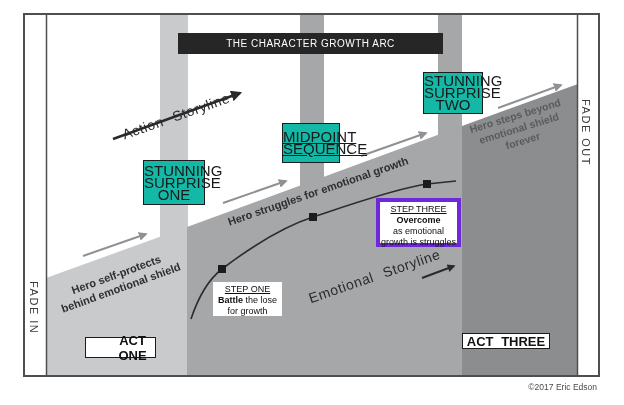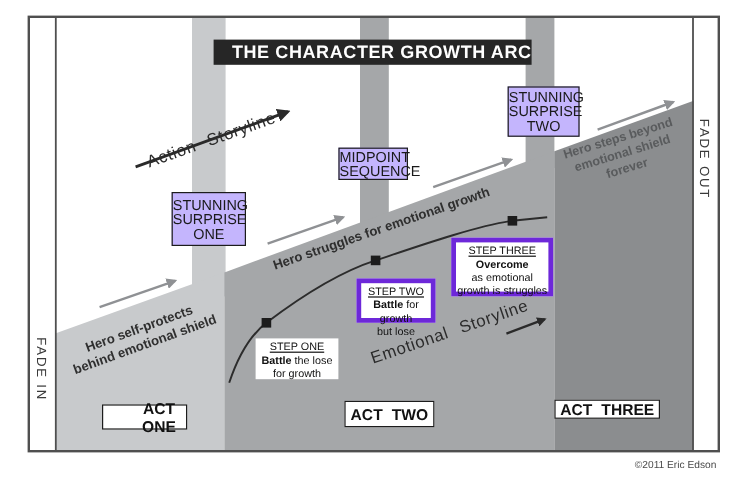--- a/index.html
+++ b/index.html
@@ -14,28 +14,28 @@
   }
   .layer{position:absolute;left:0;top:0;}
   .act1-fill{fill:var(--act1,#c8cacc);}
   .act2-fill{fill:var(--act2,#a5a7a9);}
   .act3-fill{fill:var(--act3,#8b8d8f);}
   .divider{stroke:var(--frame,#4f4f4f);stroke-width:1.5;}
   .abs{position:absolute;}
   .rot{transform-origin:center center;white-space:nowrap;}
   .title-box{
     left:153px;top:18px;width:265px;height:21px;background:var(--titlebg,#262626);
-    color:var(--titlefg,#ffffff);font-weight:bold;font-size:15px;letter-spacing:.5px;
-    text-align:right;line-height:21px;
+    color:var(--titlefg,#ffffff);font-weight:normal;font-size:10px;letter-spacing:.5px;
+    text-align:center;line-height:21px;
   }
   .storyline-label{font-size:14px;letter-spacing:.6px;word-spacing:6px;color:#2b2b2b;text-align:center;}
   .hero-note{font-weight:bold;color:#2f2f2f;text-align:center;}
   .beat-box{
-    background:#c4b5fd;border:1.5px solid #1c1c1c;box-sizing:border-box;
-    font-size:12px;line-height:12px;text-align:center;color:#1a1a1a;
+    background:#14b8a6;border:1.5px solid #1c1c1c;box-sizing:border-box;
+    font-size:15px;line-height:12px;text-align:center;color:#1a1a1a;
     display:flex;flex-direction:column;justify-content:center;
   }
   .step-box{
     background:#fff;box-sizing:border-box;font-size:9px;line-height:11px;
     text-align:center;color:#111;padding-top:2px;
   }
   .step-box.bordered{border:4px solid #6d28d9;}
   .step-heading{text-decoration:underline;}
   .kw{font-weight:bold;}
   .act-box{
@@ -112,53 +112,47 @@
       <div>emotional shield</div>
       <div>forever</div>
     </div>
 
     <div class="abs beat-box" style="left:118px;top:145px;width:62px;height:45px;">
       <div>STUNNING</div>
       <div>SURPRISE</div>
       <div>ONE</div>
     </div>
 
-    <div class="abs beat-box" style="left:257px;top:108px;width:58px;height:27px;">
+    <div class="abs beat-box" style="left:257px;top:108px;width:58px;height:40px;text-decoration:underline;">
       <div>MIDPOINT</div>
       <div>SEQUENCE</div>
     </div>
 
     <div class="abs beat-box" style="left:398px;top:57px;width:60px;height:42px;">
       <div>STUNNING</div>
       <div>SURPRISE</div>
       <div>TWO</div>
     </div>
 
     <div class="abs step-box" style="left:188px;top:267px;width:69px;height:34px;">
       <div class="step-heading">STEP ONE</div>
       <div><span class="kw">Battle</span><span> the lose</span></div>
       <div>for growth</div>
     </div>
 
-    <div class="abs step-box bordered" style="left:272px;top:217px;width:66px;height:37px;">
-      <div class="step-heading">STEP TWO</div>
-      <div><span class="kw">Battle</span><span> for growth</span></div>
-      <div>but lose</div>
-    </div>
 
     <div class="abs step-box bordered" style="left:351px;top:183px;width:85px;height:49px;">
       <div class="step-heading">STEP THREE</div>
       <div class="kw">Overcome</div>
       <div>as emotional</div>
       <div>growth is struggles</div>
     </div>
 
     <div class="abs act-box" style="left:60px;top:322px;width:71px;height:21px;padding-left:24px;">ACT ONE</div>
-    <div class="abs act-box" style="left:262px;top:319px;width:75px;height:22px;">ACT TWO</div>
     <div class="abs act-box" style="left:437px;top:318px;width:88px;height:16px;">ACT THREE</div>
 
     <div class="abs fade-label" style="left:3px;top:250px;height:85px;">FADE IN</div>
     <div class="abs fade-label" style="left:555px;top:73px;height:90px;">FADE OUT</div>
 
   </div>
 
-  <div class="abs copyright" style="left:505px;top:382px;width:92px;">©2011 Eric Edson</div>
+  <div class="abs copyright" style="left:505px;top:382px;width:92px;">©2017 Eric Edson</div>
 </div>
 
 </body></html>

